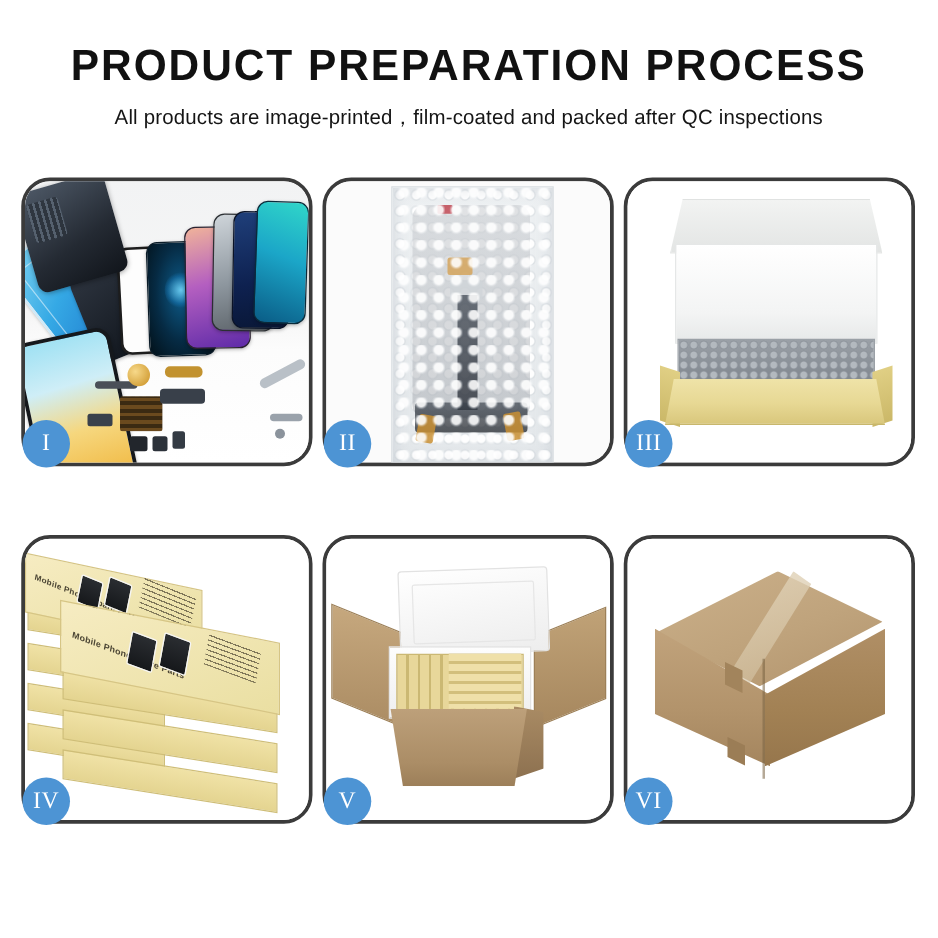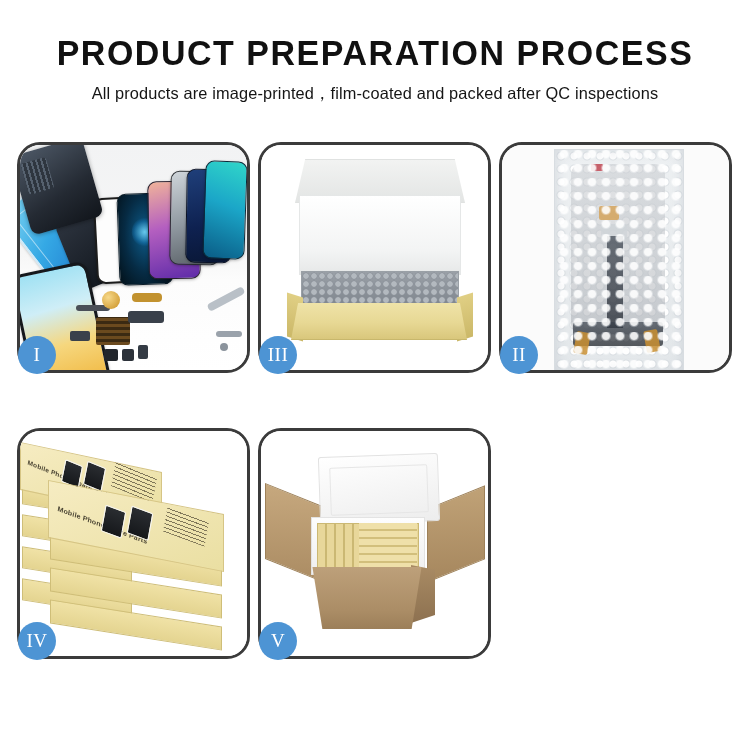--- a/index.html
+++ b/index.html
@@ -430,51 +430,51 @@
       <div class="part pt-sm4"></div>
       <div class="part pt-sm5"></div>
       <div class="part pt-scr"></div>
       <div class="part pt-scr2"></div>
     </div>
     <div class="badge">I</div>
   </div>
 
   <div class="panel">
     <div class="panel-inner">
-      <div class="p3-bg"></div>
-      <div class="p3-lid"></div>
-      <div class="p3-foam"></div>
-      <div class="p3-bubble"></div>
-      <div class="p3-boxleft"></div>
-      <div class="p3-boxright"></div>
-      <div class="p3-boxfront"></div>
-    </div>
-    <div class="badge">III</div>
-  </div>
-
-  <div class="panel">
-    <div class="panel-inner">
       <div class="p2-bg"></div>
       <div class="bubblebag">
         <div class="lcd"></div>
         <div class="lcd-red"></div>
         <div class="lcd-tape"></div>
         <div class="lcd-conn"></div>
         <div class="lcd-flex"></div>
         <div class="lcd-bot"></div>
         <div class="lcd-gold1"></div>
         <div class="lcd-gold2"></div>
         <div class="bubble-overlay"></div>
       </div>
     </div>
     <div class="badge">II</div>
   </div>
 
   <div class="panel">
     <div class="panel-inner">
+      <div class="p3-bg"></div>
+      <div class="p3-lid"></div>
+      <div class="p3-foam"></div>
+      <div class="p3-bubble"></div>
+      <div class="p3-boxleft"></div>
+      <div class="p3-boxright"></div>
+      <div class="p3-boxfront"></div>
+    </div>
+    <div class="badge">III</div>
+  </div>
+
+  <div class="panel">
+    <div class="panel-inner">
       <div class="p4-bg"></div>
       <div class="stack">
 
         <div class="sbox" style="left:2px;  top:60px;  width:108px; height:20px; transform:skewY(9deg);"></div>
         <div class="sbox" style="left:2px;  top:92px;  width:108px; height:20px; transform:skewY(9deg);"></div>
         <div class="sbox" style="left:2px;  top:124px; width:108px; height:20px; transform:skewY(9deg);"></div>
         <div class="sbox" style="left:2px;  top:156px; width:108px; height:20px; transform:skewY(9deg);"></div>
 
         <div class="sbox-top" style="left:0px; top:26px; width:140px; height:46px; transform:skewY(12deg);">
           <div class="lbl" style="left:6px; top:22px; transform:rotate(11deg);">Mobile Phone Spare Parts</div>
@@ -507,14 +507,27 @@
       <div class="c5-lid"></div>
       <div class="c5-foam"></div>
       <div class="c5-inner"></div>
       <div class="c5-inner2"></div>
       <div class="c5-side"></div>
       <div class="c5-front"></div>
     </div>
     <div class="badge">V</div>
   </div>
 
+  <div class="panel">
+    <div class="panel-inner">
+      <div class="p6-bg"></div>
+      <div class="c6-top"></div>
+      <div class="c6-tape"></div>
+      <div class="c6-left"></div>
+      <div class="c6-right"></div>
+      <div class="c6-seam"></div>
+      <div class="c6-notch1"></div>
+      <div class="c6-notch2"></div>
+    </div>
+    <div class="badge">VI</div>
+  </div>
 
 </div>
 
 </body></html>

